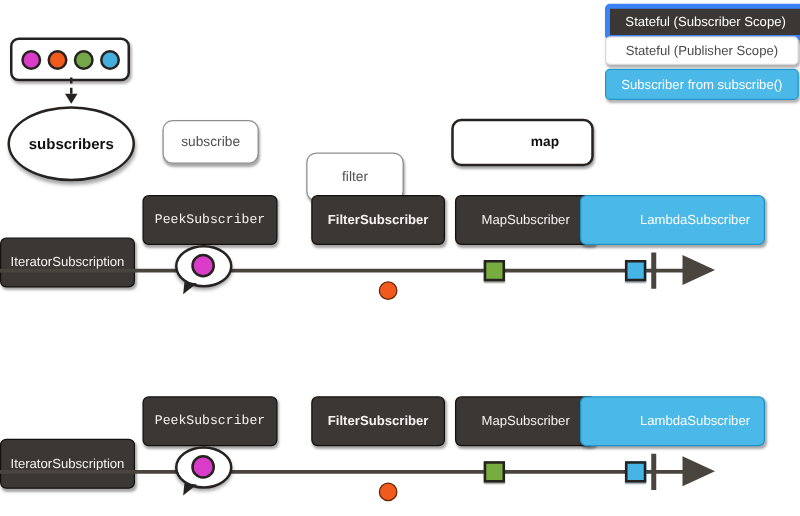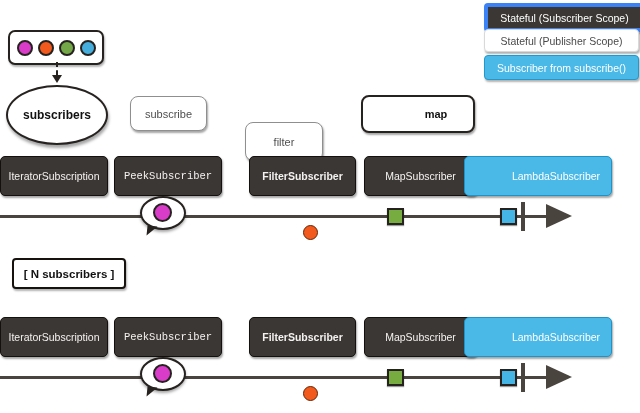--- a/index.html
+++ b/index.html
@@ -63,21 +63,21 @@
   
   .sub {
     position:absolute; height:38px; background:#3b3734; border:1px solid #14100d;
     border-radius:5px; color:#f4f2f1; font-size:10.5px;
     display:flex; align-items:center; justify-content:center; white-space:nowrap;
     box-shadow:1px 2px 2px rgba(0,0,0,.35);
   }
   .sub.blue { background:#4ab9e8; border:1.5px solid #1f93c8; color:#fff;padding-left:36px; }
   .row1 .sub { top:156px; }
   .row2 .sub { top:317px; }
-  .sub-1 { left:0px;   width:106px; }
+  .sub-1 { left:0px;   width:106px;margin-top:34px; }
   .sub-2 { left:114px; width:106px;font-family:Liberation Mono, monospace; }
   .sub-3 { left:249px; width:105px;font-weight:bold; }
   .sub-4 { left:364px; width:111px; }
   .sub-5 { left:464px; width:110px; }
 
   
   .timeline { position:absolute; left:0; width:640px; height:46px; }
   .timeline.t1 { top:196px; }
   .timeline.t2 { top:357px; }
   .tl-line { position:absolute; left:0; top:19px; width:552px; height:3px; background:#4a443f; }
@@ -167,21 +167,20 @@
       <span class="bubble-tail"></span>
       <span class="bubble-dot"></span>
     </div>
     <div class="tl-dot-orange"></div>
     <div class="tl-sq green"></div>
     <div class="tl-sq blue"></div>
     <div class="tl-bar"></div>
     <div class="tl-arrowhead"></div>
   </div>
 
-  <div class="n-box">[ N subscribers ]</div>
 
   <div class="row2">
     <div class="sub sub-1">IteratorSubscription</div>
     <div class="sub sub-2">PeekSubscriber</div>
     <div class="sub sub-3">FilterSubscriber</div>
     <div class="sub sub-4">MapSubscriber</div>
     <div class="sub sub-5 blue">LambdaSubscriber</div>
   </div>
 
   <div class="timeline t2">

